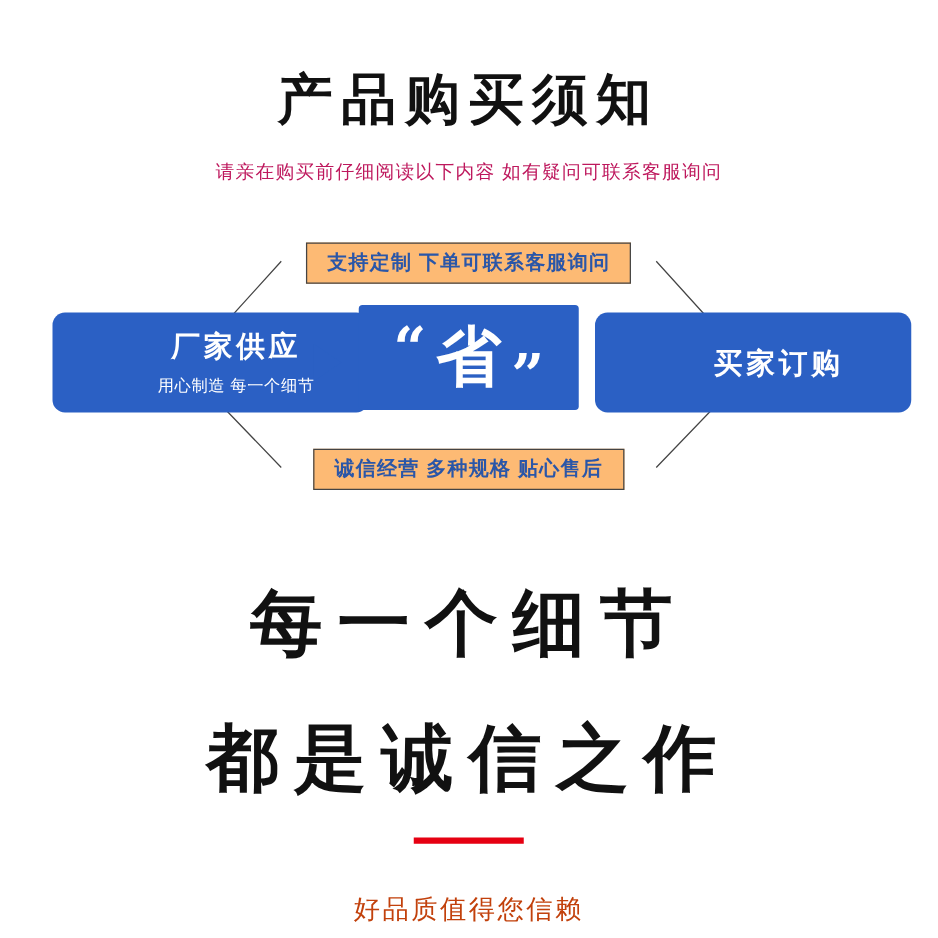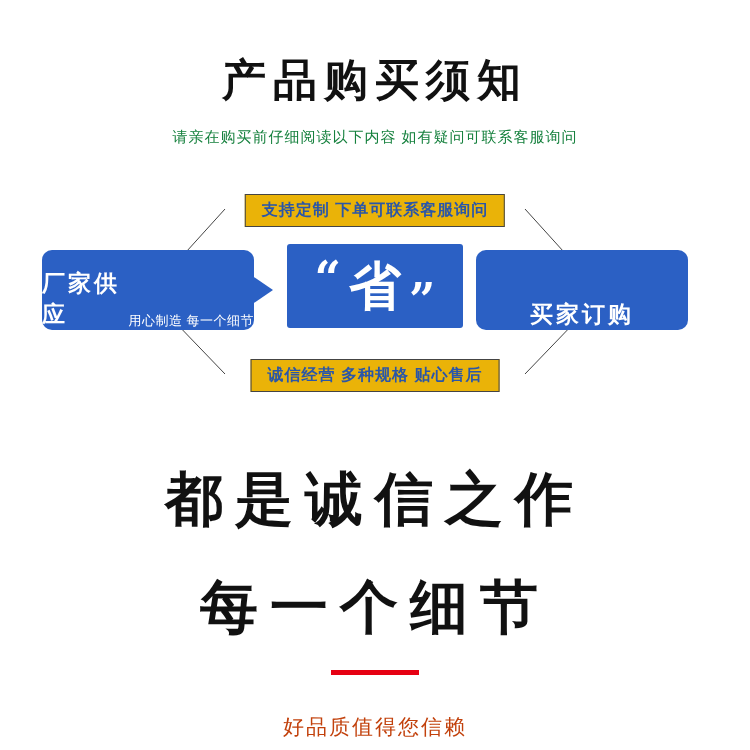--- a/index.html
+++ b/index.html
@@ -8,34 +8,34 @@
     --line:#444444;
     --accent:#e60012;
   }
   html,body{margin:0;padding:0;background:#fff;}
   body{font-family:"Liberation Sans","DejaVu Sans",sans-serif;}
   .page{position:relative;width:750px;height:750px;background:#ffffff;overflow:hidden;margin:12px auto;border-radius:10px;}
 
   
   .header{position:absolute;top:44px;left:0;width:100%;text-align:center;}
   .title{font-size:44px;font-weight:bold;color:#111;letter-spacing:7px;line-height:1.1;}
-  .subtitle{margin-top:24px;font-size:15px;color:#15803d;letter-spacing:1px;}
+  .subtitle{margin-top:24px;font-size:15px;color:#be185d;letter-spacing:1px;}
 
   
   .diagram{position:absolute;top:170px;left:0;width:750px;height:235px;}
   .connector-svg{position:absolute;top:0;left:0;z-index:0;}
   .note-box{position:absolute;left:50%;transform:translateX(-50%);z-index:2;
-    border:1px solid var(--line);background:#eab308;padding:5px 16px;white-space:nowrap;
+    border:1px solid var(--line);background:#fdba74;padding:5px 16px;white-space:nowrap;
     font-size:16px;font-weight:bold;color:var(--note-blue);letter-spacing:1px;}
   .note-top{top:12px;}
   .note-bottom{top:177px;}
 
   .card{position:absolute;top:68px;width:212px;height:80px;background:var(--blue);
-    border-radius:10px;color:#fff;display:flex;flex-direction:row;align-items:flex-end;
-    justify-content:center;z-index:3;}
+    border-radius:10px;color:#fff;display:flex;flex-direction:column;align-items:center;
+    justify-content:center;z-index:3;padding-left:41px;}
   .card-left{left:42px;}
   .card-right{left:476px;}
   .card-title{font-size:23px;font-weight:bold;letter-spacing:3px;}
   .card-sub{font-size:13px;margin-top:7px;letter-spacing:0.5px;white-space:nowrap;}
 
   .arrow{position:absolute;top:93px;width:22px;height:30px;background:var(--blue);z-index:3;}
   .arrow-right{left:251px;clip-path:polygon(0 0,100% 50%,0 100%);}
   .arrow-left{left:477px;clip-path:polygon(100% 0,0 50%,100% 100%);}
 
   .badge{position:absolute;left:50%;transform:translateX(-50%);top:62px;width:176px;height:84px;
@@ -90,19 +90,19 @@
     <div class="card card-right">
       <div class="card-title">买家订购</div>
     </div>
 
     <div class="note-box note-bottom">
       <span>诚信经营 多种规格 贴心售后</span>
     </div>
   </div>
 
   <div class="headline">
+    <div class="headline-line">每一个细节</div>
     <div class="headline-line">都是诚信之作</div>
-    <div class="headline-line">每一个细节</div>
     <div class="divider"></div>
     <div class="tagline">好品质值得您信赖</div>
   </div>
 
 </div>
 
 </body></html>

